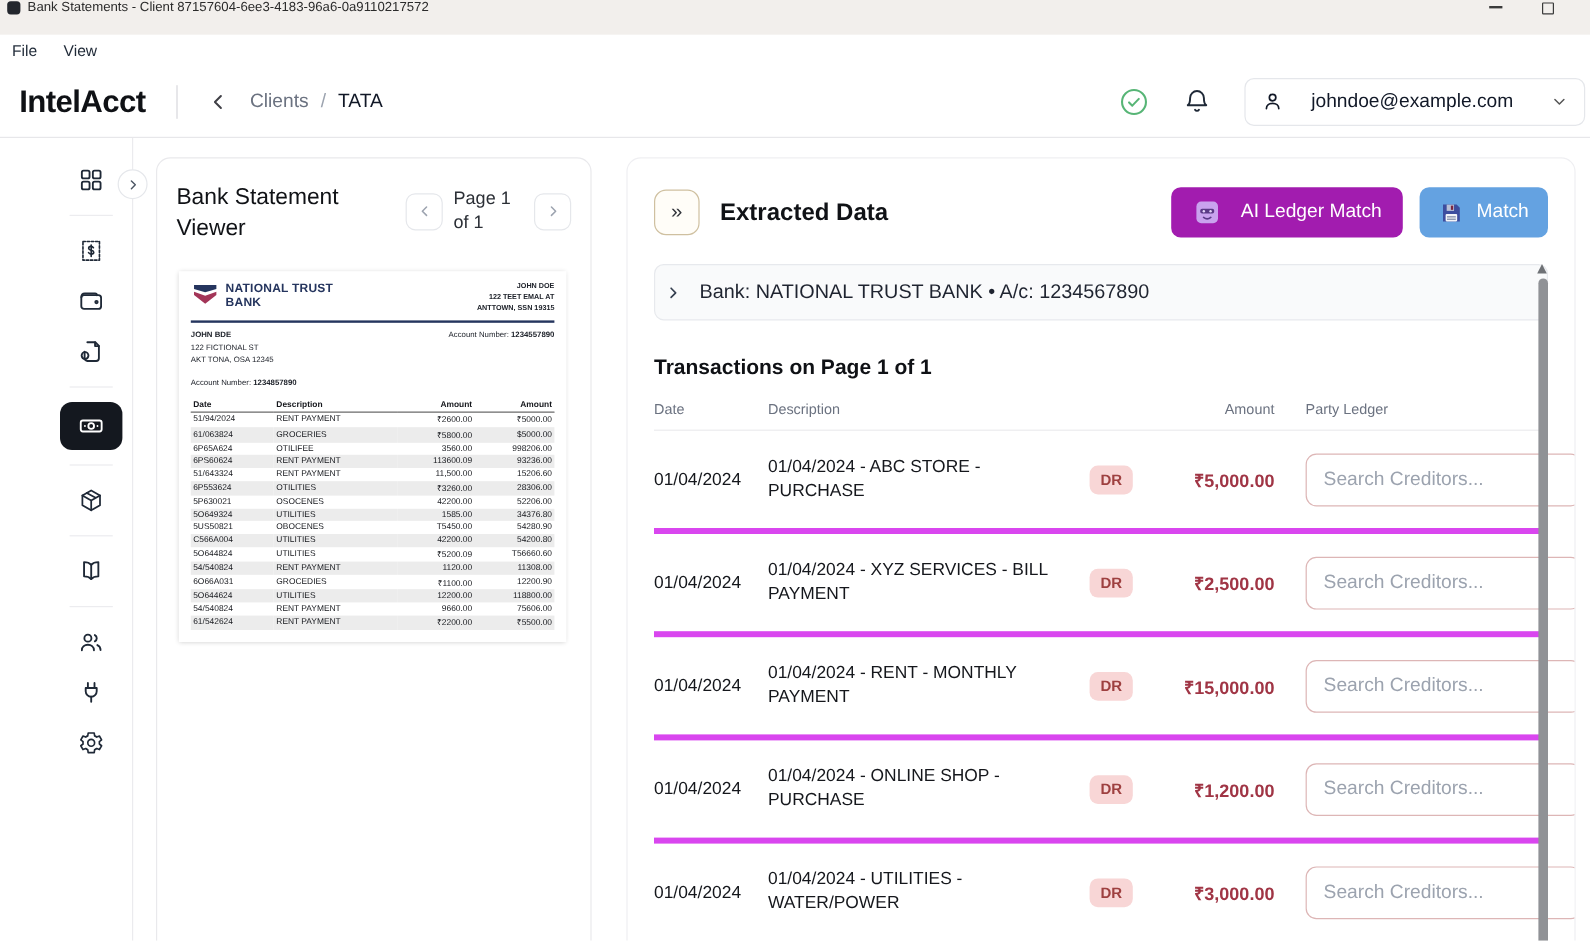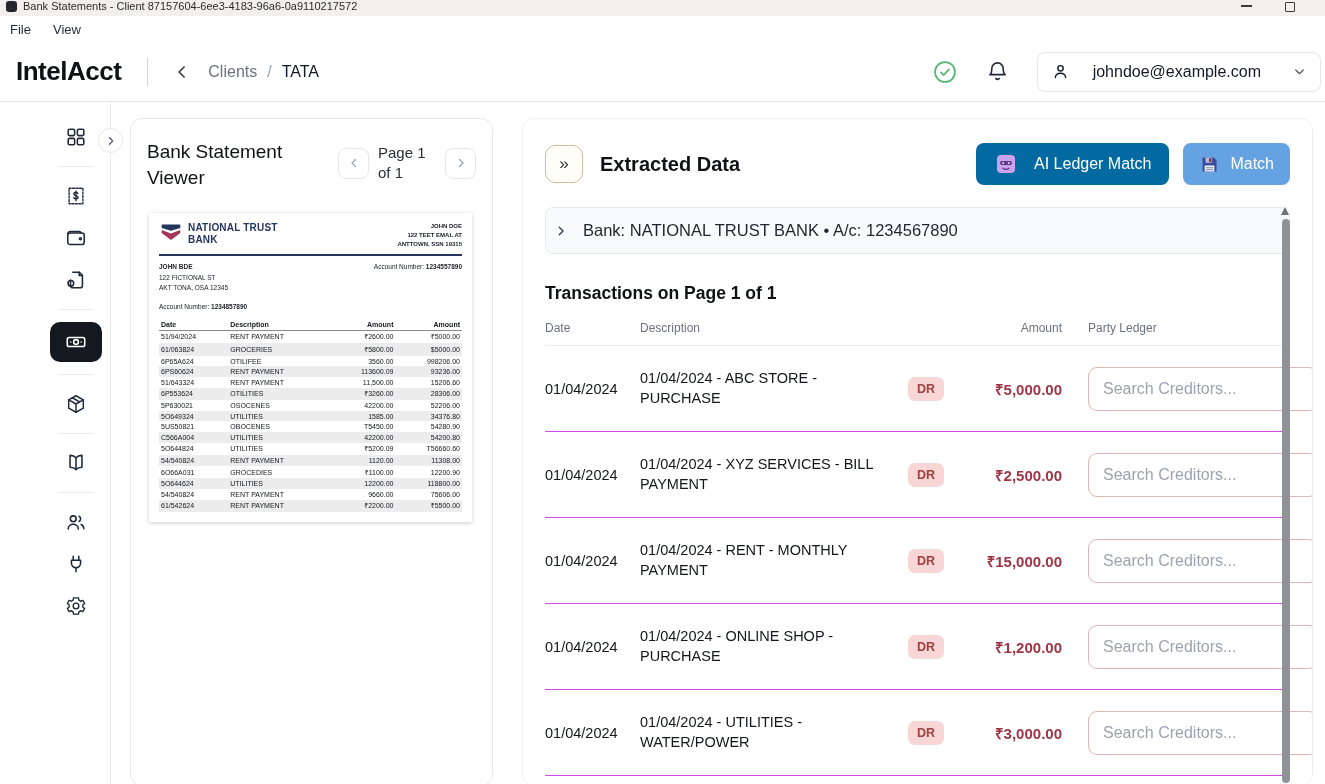--- a/index.html
+++ b/index.html
@@ -1,21 +1,21 @@
 <!DOCTYPE html>
 <html><head>
 <meta charset="utf-8">
 <style>
   * { margin:0; padding:0; box-sizing:border-box; }
   html,body { width:1325px; height:784px; overflow:hidden; background:#fff;
     font-family:"Liberation Sans", sans-serif; color:#111827; }
   .screen { width:1325px; height:784px; position:relative; overflow:hidden; background:#fff; }
 
   
-  .titlebar { height:16px; background:#f2efec; display:flex; align-items:flex-start; padding:0 6px; }
+  .titlebar { height:29px; background:#f2efec; display:flex; align-items:flex-start; padding:0 6px; }
   .app-ico { width:11px; height:11px; border-radius:3px; background:#23262d; margin:1px 6px 0 0; flex:none; }
   .titlebar .ttl { font-size:11px; color:#2b2b2b; white-space:nowrap; line-height:13px; }
   .win-ctrls { margin-left:auto; display:flex; gap:30px; margin-right:24px; }
   .wbtn { width:12px; height:12px; position:relative; cursor:default; }
   .wbtn.min::after { content:""; position:absolute; left:0; top:5px; width:11px; height:2px; background:#3a3a3a; }
   .wbtn.max::after { content:""; position:absolute; left:2px; top:2px; width:8px; height:8px; border:1.4px solid #3a3a3a; border-radius:1px; }
 
   
   .menubar { height:26px; background:#fff; display:flex; align-items:center; gap:22px; padding:0 10px; }
   .menu-item { font-size:13px; color:#1f2937; cursor:default; }
@@ -75,33 +75,33 @@
 
   
   .extract-card { flex:1; margin:16px 12px 0 29px; border:1px solid #efeff2; border-radius:12px;
     padding:24px 22px; height:668px; overflow:hidden; position:relative; background:#fff; }
   .ex-head { display:flex; align-items:center; }
   .collapse-btn { width:38px; height:38px; border:1.5px solid #cfc0a0; border-radius:10px; background:#fffdf8;
     font-size:17px; color:#33363c; display:flex; align-items:center; justify-content:center; flex:none; }
   .ex-title { font-size:20px; font-weight:600; color:#101216; margin-left:17px; }
   .btn { display:flex; align-items:center; gap:10px; height:42px; border:none; border-radius:8px;
     color:#fff; font-size:16px; font-family:inherit; padding:0 18px; }
-  .btn-ai { background:#0369a1; margin-left:auto;gap:16px; }
+  .btn-ai { background:#a21caf; margin-left:auto;gap:16px; }
   .btn-save { background:#64a2e1; margin-left:14px; padding:0 16px; }
 
   .accordion { margin-top:22px; background:#f9fafb; border:1px solid #e7e9ed; border-radius:8px; height:47px;
     display:flex; align-items:center; padding:0 8px; gap:15px; }
   .acc-chev { color:#374151; }
   .acc-text { font-size:16.5px; color:#1f2430; }
 
   .tx-title { margin-top:29px; font-size:17.5px; font-weight:600; color:#0f1115; }
 
   .tx-thead { display:flex; align-items:center; margin-top:17px; padding-bottom:10px; border-bottom:1px solid #ebebee;
     font-size:12px; color:#6b7280; padding-right:36px; }
-  .tx-row { display:flex; align-items:center; min-height:86px; border-bottom:1px solid #d946ef; }
+  .tx-row { display:flex; align-items:center; min-height:86px; border-bottom:5px solid #d946ef; }
   .c-date { width:95px; flex:none; }
   .c-desc { width:268px; flex:none; padding-right:18px; }
   .c-badge { width:46px; flex:none; }
   .c-amt { width:108px; flex:none; text-align:right; }
   .c-ledger { width:230px; flex:none; margin-left:26px; }
   .c-act { margin-left:auto; }
   .tx-row .c-date { font-size:14.5px; font-weight:500; color:#15171c; }
   .tx-row .c-desc { font-size:14.5px; font-weight:500; color:#15171c; line-height:1.35; }
   .badge-dr { display:inline-block; background:#f8d6d6; color:#9e4040; font-size:12.5px; font-weight:bold;
     padding:5px 9px; border-radius:7px; }

